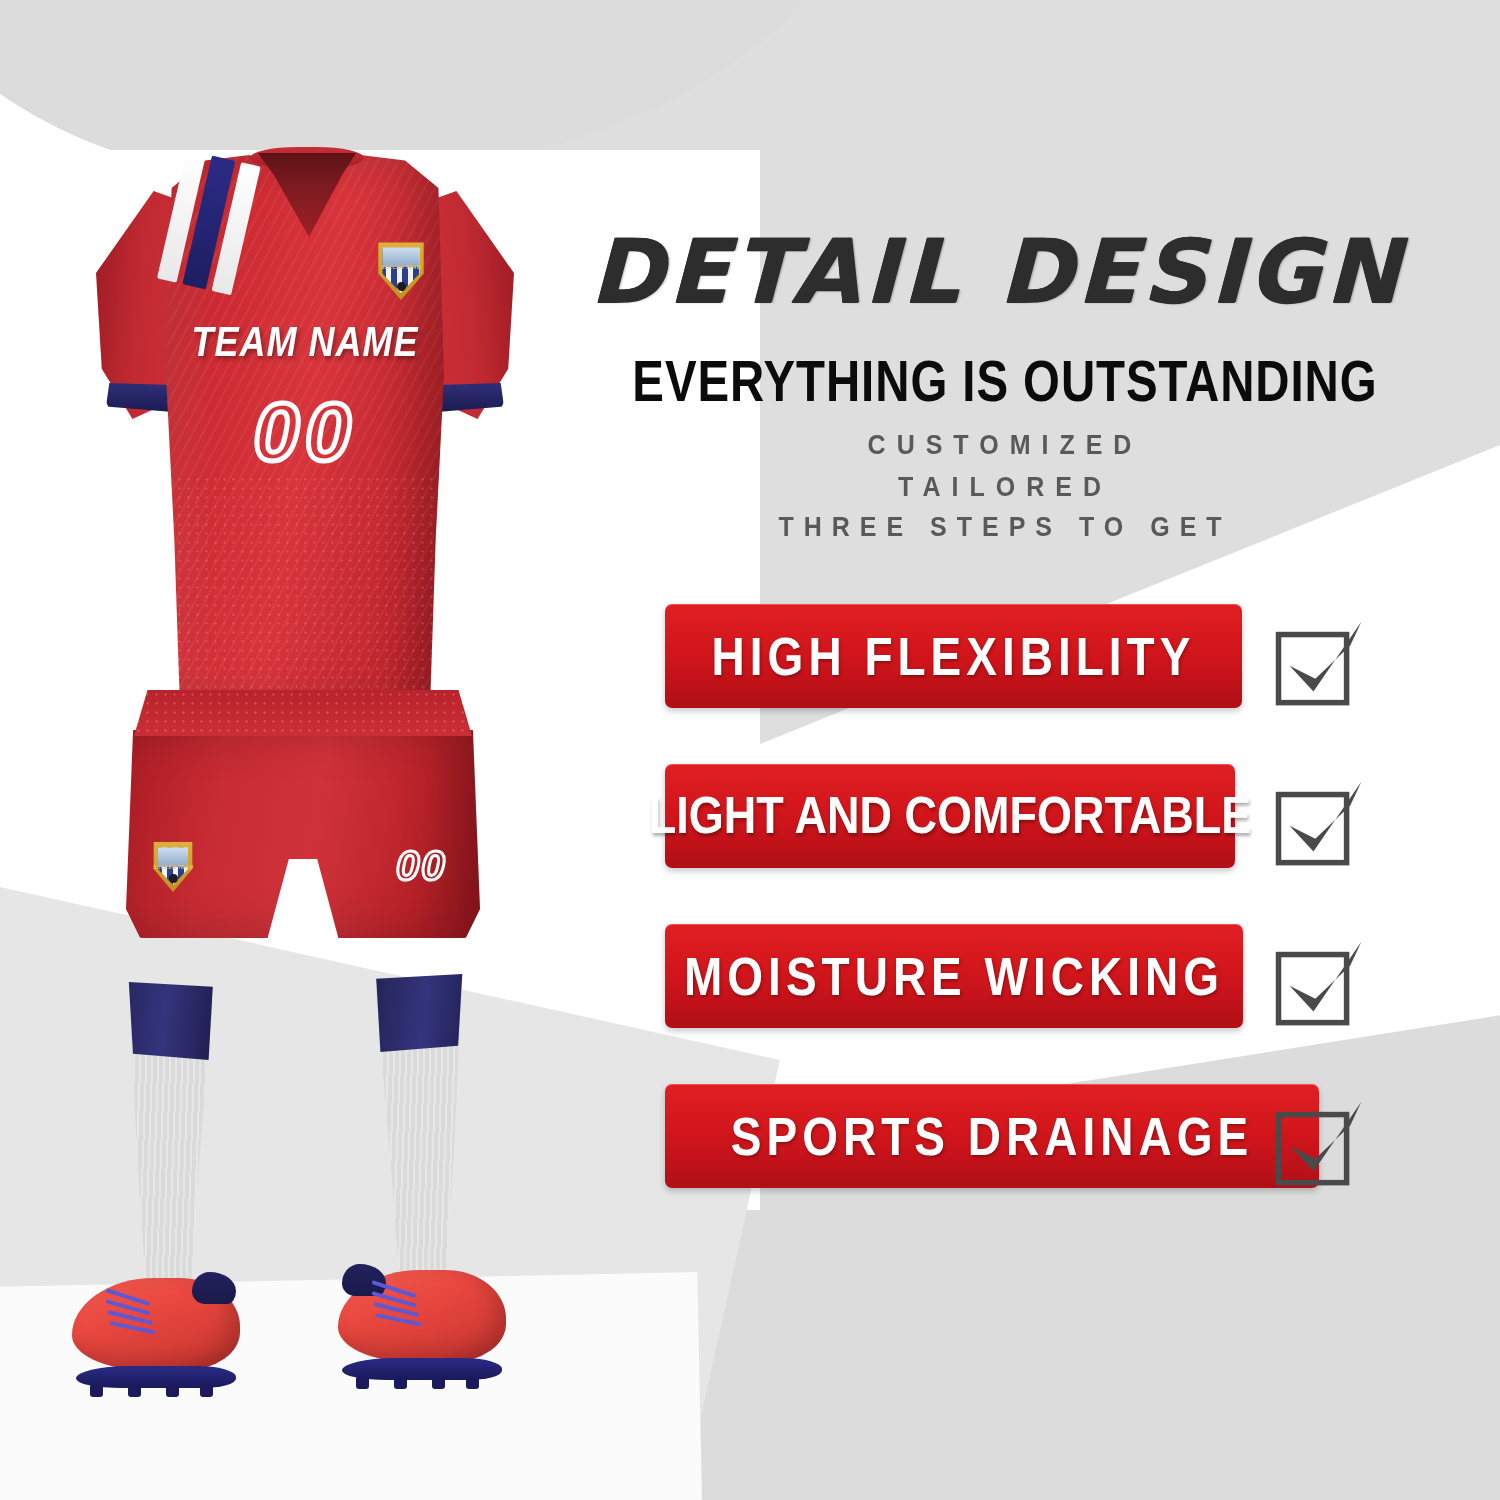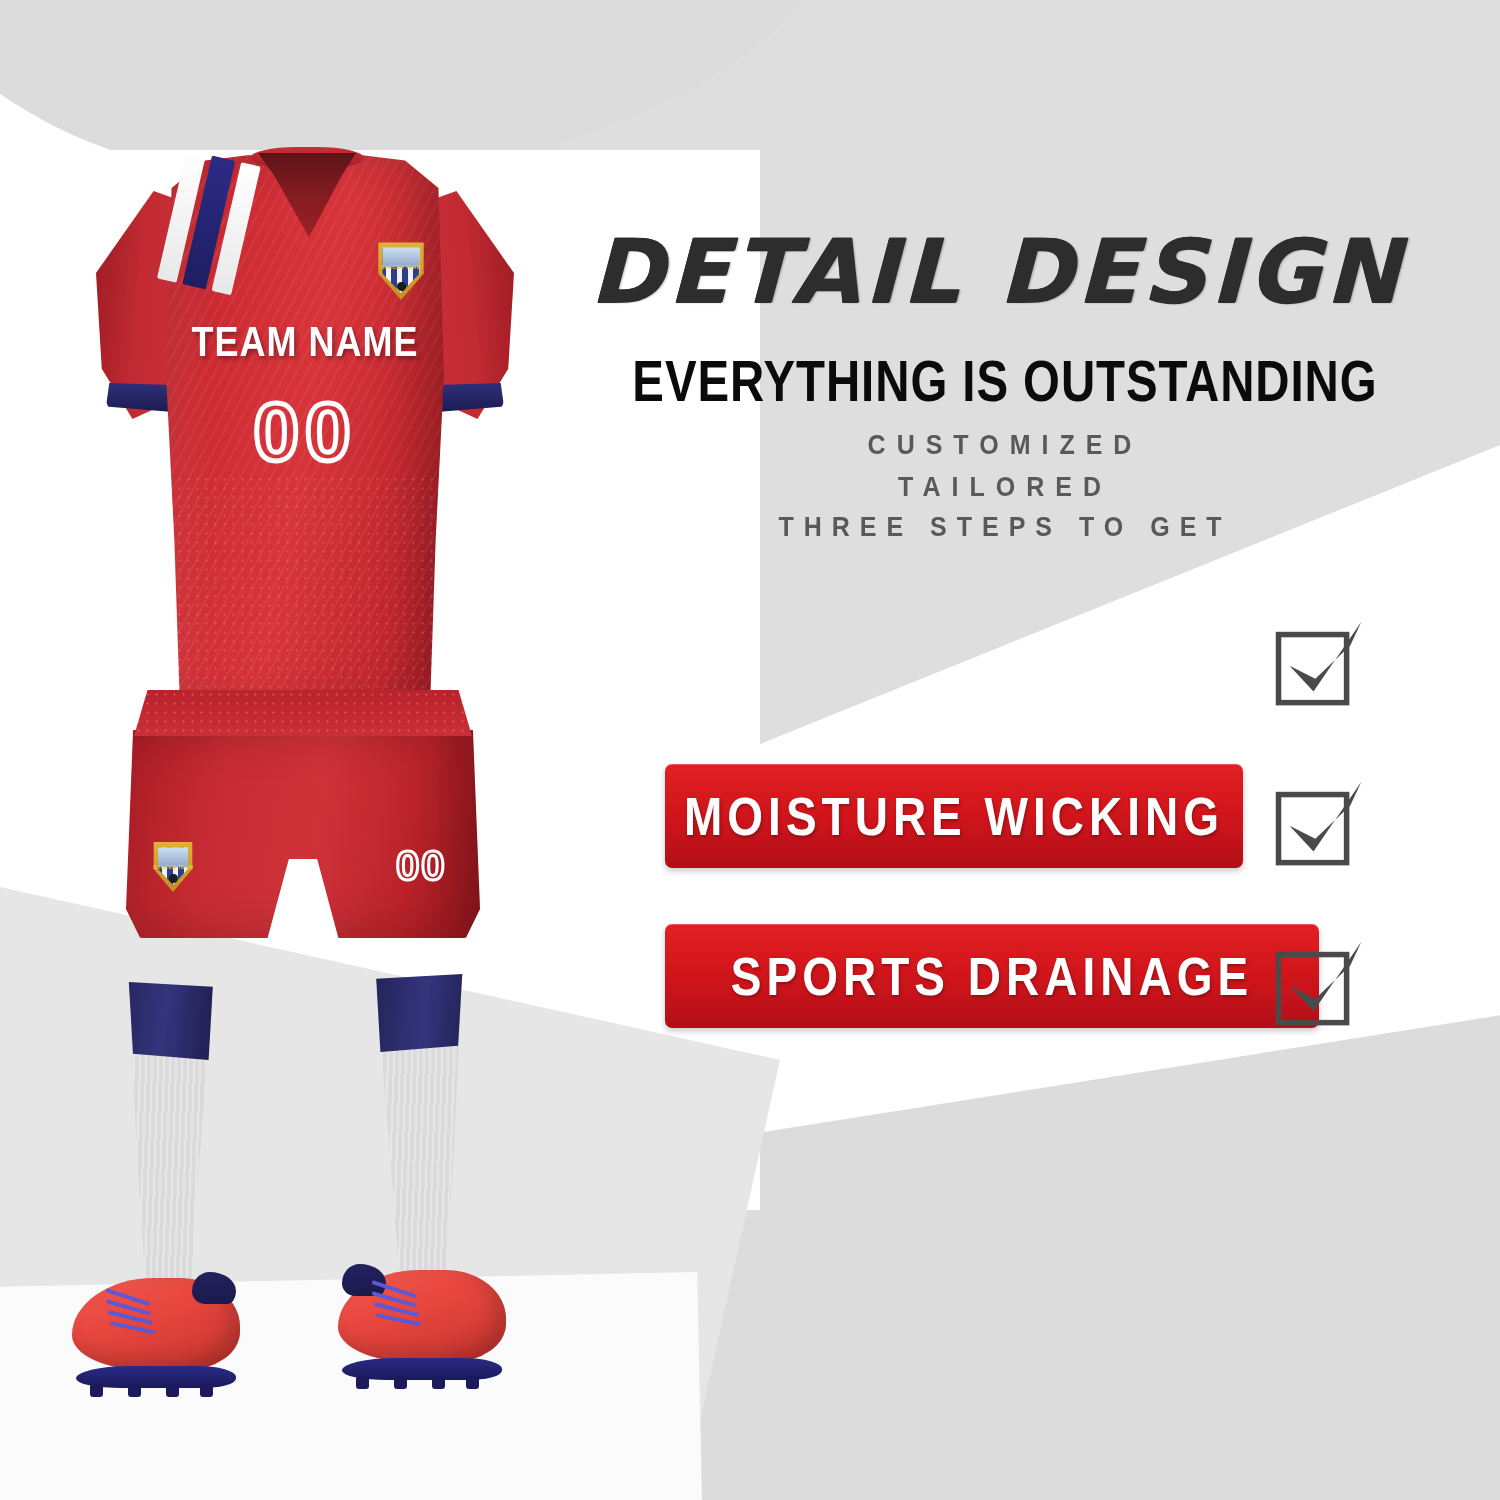--- a/index.html
+++ b/index.html
@@ -31,21 +31,21 @@
   }
   .bg-bl2{
     position:absolute;left:-60px;bottom:-40px;width:760px;height:260px;
     background:#fbfbfb;transform:rotate(-1.2deg);
   }
   .bg-mid-white{
     position:absolute;left:0;top:150px;width:760px;height:1060px;background:#ffffff;
   }
 
   
-  #product{position:absolute;left:0;top:0;width:620px;height:1500px;}
+  #product{position:absolute;left:0;top:0;width:620px;height:1500px;font-style:italic;}
 
   
   .jersey{position:absolute;left:88px;top:145px;width:430px;height:560px;}
   .torso{
     position:absolute;left:78px;top:10px;width:278px;height:550px;
     background:
       repeating-linear-gradient(118deg, rgba(255,255,255,.055) 0 2px, rgba(0,0,0,0) 2px 9px),
       linear-gradient(100deg,#b8222a 0%,#cd2b33 22%,#d8343b 50%,#c1262e 82%,#a81c24 100%);
     border-radius:14px 14px 6px 6px;
     clip-path:polygon(2% 6%,14% 1%,30% 0%,42% 2%,50% 12%,58% 2%,70% 0%,86% 1%,98% 6%,
@@ -354,48 +354,62 @@
     <div class="title-main">DETAIL DESIGN</div>
     <div class="title-sub">EVERYTHING IS OUTSTANDING</div>
 
     <div class="tagline tag1">CUSTOMIZED</div>
     <div class="tagline tag2">TAILORED</div>
     <div class="tagline tag3">THREE STEPS TO GET</div>
 
     <div class="features">
 
       <div class="frow">
+        <div class="fbox w1">
+          <span>HIGH FLEXIBILITY</span>
+        </div>
         <div class="check">
           <svg viewBox="0 0 100 100" aria-hidden="true">
             <rect x="6" y="18" width="74" height="74" fill="none" stroke="#4a4a4a" stroke-width="6"></rect>
             <path d="M18 52 L44 80 L96 4 L84 30 L46 66 Z" fill="#4a4a4a"></path>
           </svg>
         </div>
       </div>
 
-
       <div class="frow">
-        <div class="fbox w3">
-          <span>MOISTURE WICKING</span>
+        <div class="fbox w2">
+          <span>LIGHT AND COMFORTABLE</span>
         </div>
         <div class="check">
           <svg viewBox="0 0 100 100" aria-hidden="true">
             <rect x="6" y="18" width="74" height="74" fill="none" stroke="#4a4a4a" stroke-width="6"></rect>
             <path d="M18 52 L44 80 L96 4 L84 30 L46 66 Z" fill="#4a4a4a"></path>
           </svg>
         </div>
       </div>
 
       <div class="frow">
-        <div class="fbox w4">
-          <span>SPORTS DRAINAGE</span>
+        <div class="fbox w3">
+          <span>MOISTURE WICKING</span>
         </div>
         <div class="check">
           <svg viewBox="0 0 100 100" aria-hidden="true">
             <rect x="6" y="18" width="74" height="74" fill="none" stroke="#4a4a4a" stroke-width="6"></rect>
             <path d="M18 52 L44 80 L96 4 L84 30 L46 66 Z" fill="#4a4a4a"></path>
           </svg>
         </div>
       </div>
 
+      <div class="frow">
+        <div class="fbox w4">
+          <span>SPORTS DRAINAGE</span>
+        </div>
+        <div class="check">
+          <svg viewBox="0 0 100 100" aria-hidden="true">
+            <rect x="6" y="18" width="74" height="74" fill="none" stroke="#4a4a4a" stroke-width="6"></rect>
+            <path d="M18 52 L44 80 L96 4 L84 30 L46 66 Z" fill="#4a4a4a"></path>
+          </svg>
+        </div>
+      </div>
+
     </div>
   </div>
 </div>
 
 </body></html>

